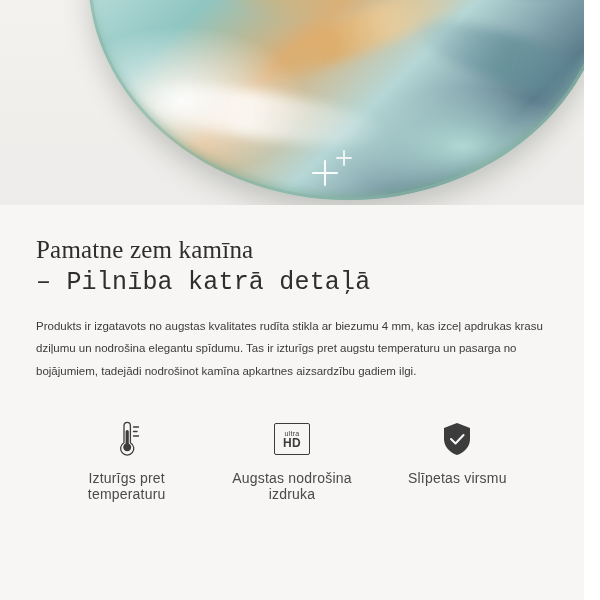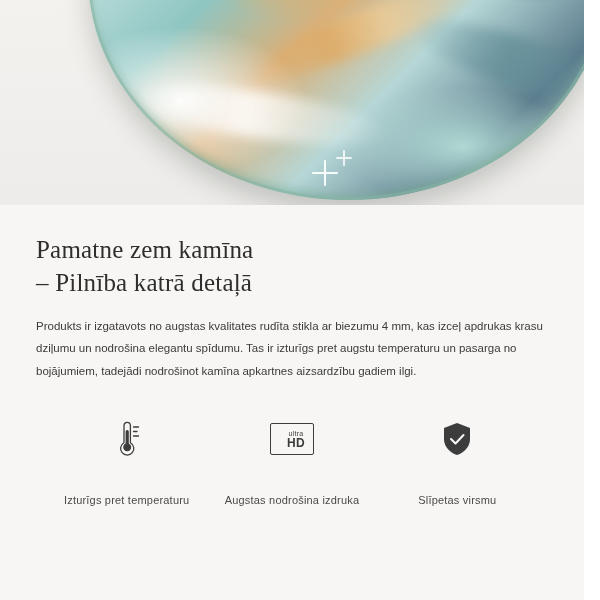--- a/index.html
+++ b/index.html
@@ -124,21 +124,21 @@
 
   .headline {
     font-family: "Liberation Serif", serif;
     font-size: 25px;
     line-height: 1.32;
     color: #2e2e2e;
     font-weight: 400;
     margin: 0 0 16px 0;
     letter-spacing: .2px;
   }
-  .headline .l2 { display: block; }
+  .headline .l2 { display: block; font-family: Liberation Mono, monospace; }
 
   .body-copy {
     font-size: 11.5px;
     line-height: 1.95;
     color: #3b3b3b;
     margin: 8px 0 26px 0;
     max-width: 536px;
   }
 
   
@@ -158,24 +158,23 @@
     padding: 6px 4px 8px 4px;
   }
   .feature-icon {
     height: 42px;
     display: flex;
     align-items: center;
     justify-content: center;
     margin-bottom: 10px;
   }
   .feature-label {
-    font-size: 11px;
+    font-size: 14px;
     color: #4a4a4a;
     letter-spacing: .2px;
-    margin-top: 24px;
   }
 
   svg.ico { display: block; }
   .ico path, .ico line, .ico polyline, .ico rect, .ico circle, .ico polygon {
     stroke: #3c3c3c;
     fill: none;
     stroke-width: 1.3;
     stroke-linecap: round;
     stroke-linejoin: round;
   }
@@ -183,21 +182,20 @@
 
   .uhd-box {
     width: 34px; height: 30px;
     border: 1.3px solid #3c3c3c;
     border-radius: 2px;
     display: flex;
     flex-direction: column;
     align-items: center;
     justify-content: center;
     line-height: 1;
-    padding-left: 8px;
   }
   .uhd-top { font-size: 7px; color: #3c3c3c; letter-spacing: .3px; }
   .uhd-bot { font-size: 12px; font-weight: 700; color: #3c3c3c; letter-spacing: .3px; }
 </style>
 </head>
 <body>
 
 <div class="page">
 
   <div class="hero">

